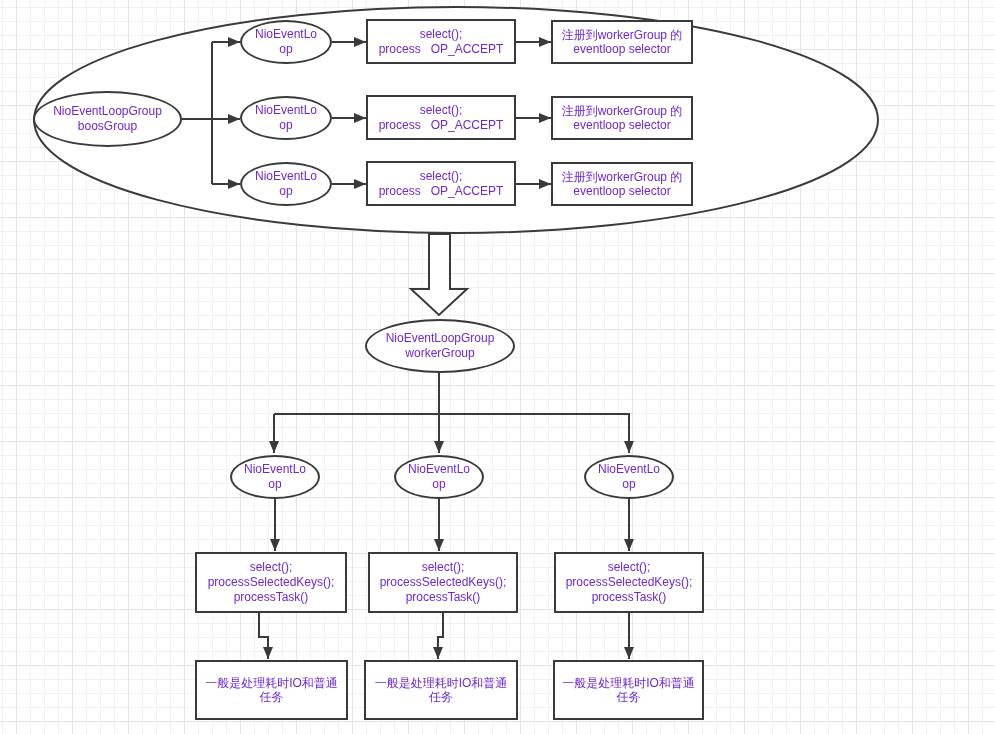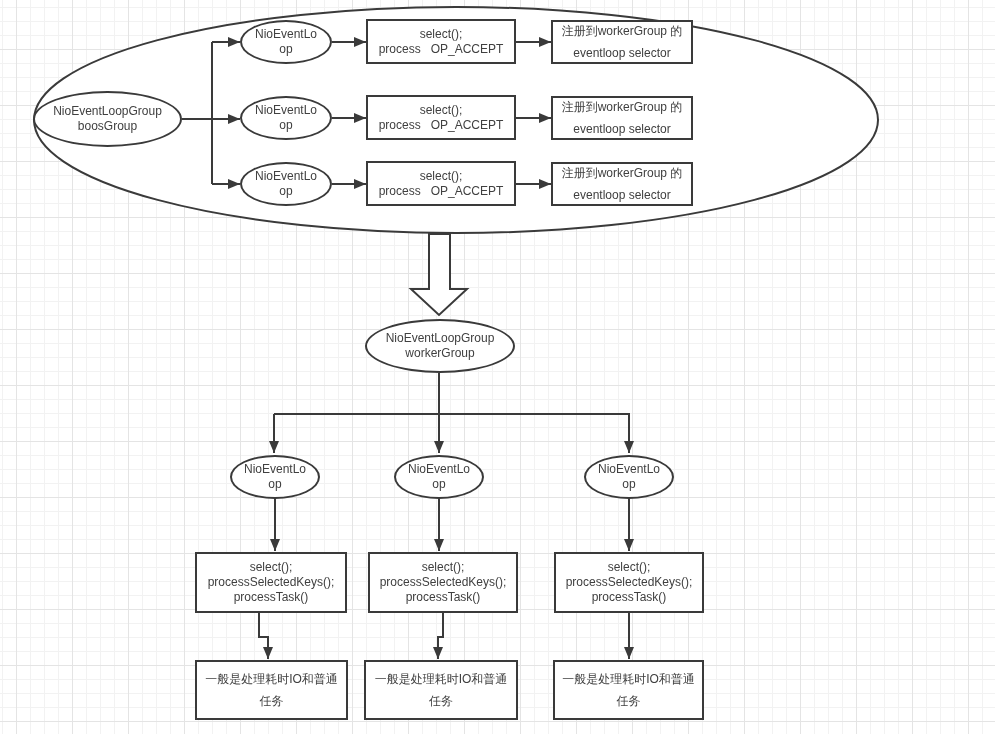--- a/index.html
+++ b/index.html
@@ -13,25 +13,25 @@
       linear-gradient(to bottom, #f2f2f2 1px, transparent 1px);
     background-size:56px 56px,56px 56px,14px 14px,14px 14px;
     background-position:16px 49px,16px 49px,2px 7px,2px 7px;
     font-family:"Liberation Sans","DejaVu Sans",sans-serif;
   }
   #wires{position:absolute;left:0;top:0;}
   .node{
     position:absolute;box-sizing:border-box;
     background:#ffffff;border:2px solid #3a3a3a;
     display:flex;align-items:center;justify-content:center;
-    text-align:center;color:#404040;font-size:12px;line-height:15px;
+    text-align:center;color:#6d28d9;font-size:12px;line-height:15px;
     white-space:pre-wrap;
   }
   .ellipse{border-radius:50%;}
-  .cjk{line-height:22px;}
+  .cjk{line-height:14px;}
 </style>
 </head>
 <body>
 
 <div id="canvas">
 
   <svg id="wires" width="995" height="734" viewBox="0 0 995 734">
     <defs>
       <marker id="ah" markerUnits="userSpaceOnUse" markerWidth="12" markerHeight="10" refX="12" refY="5" orient="auto">
         <path d="M0,0 L12,5 L0,10 z" fill="#3a3a3a"></path>

